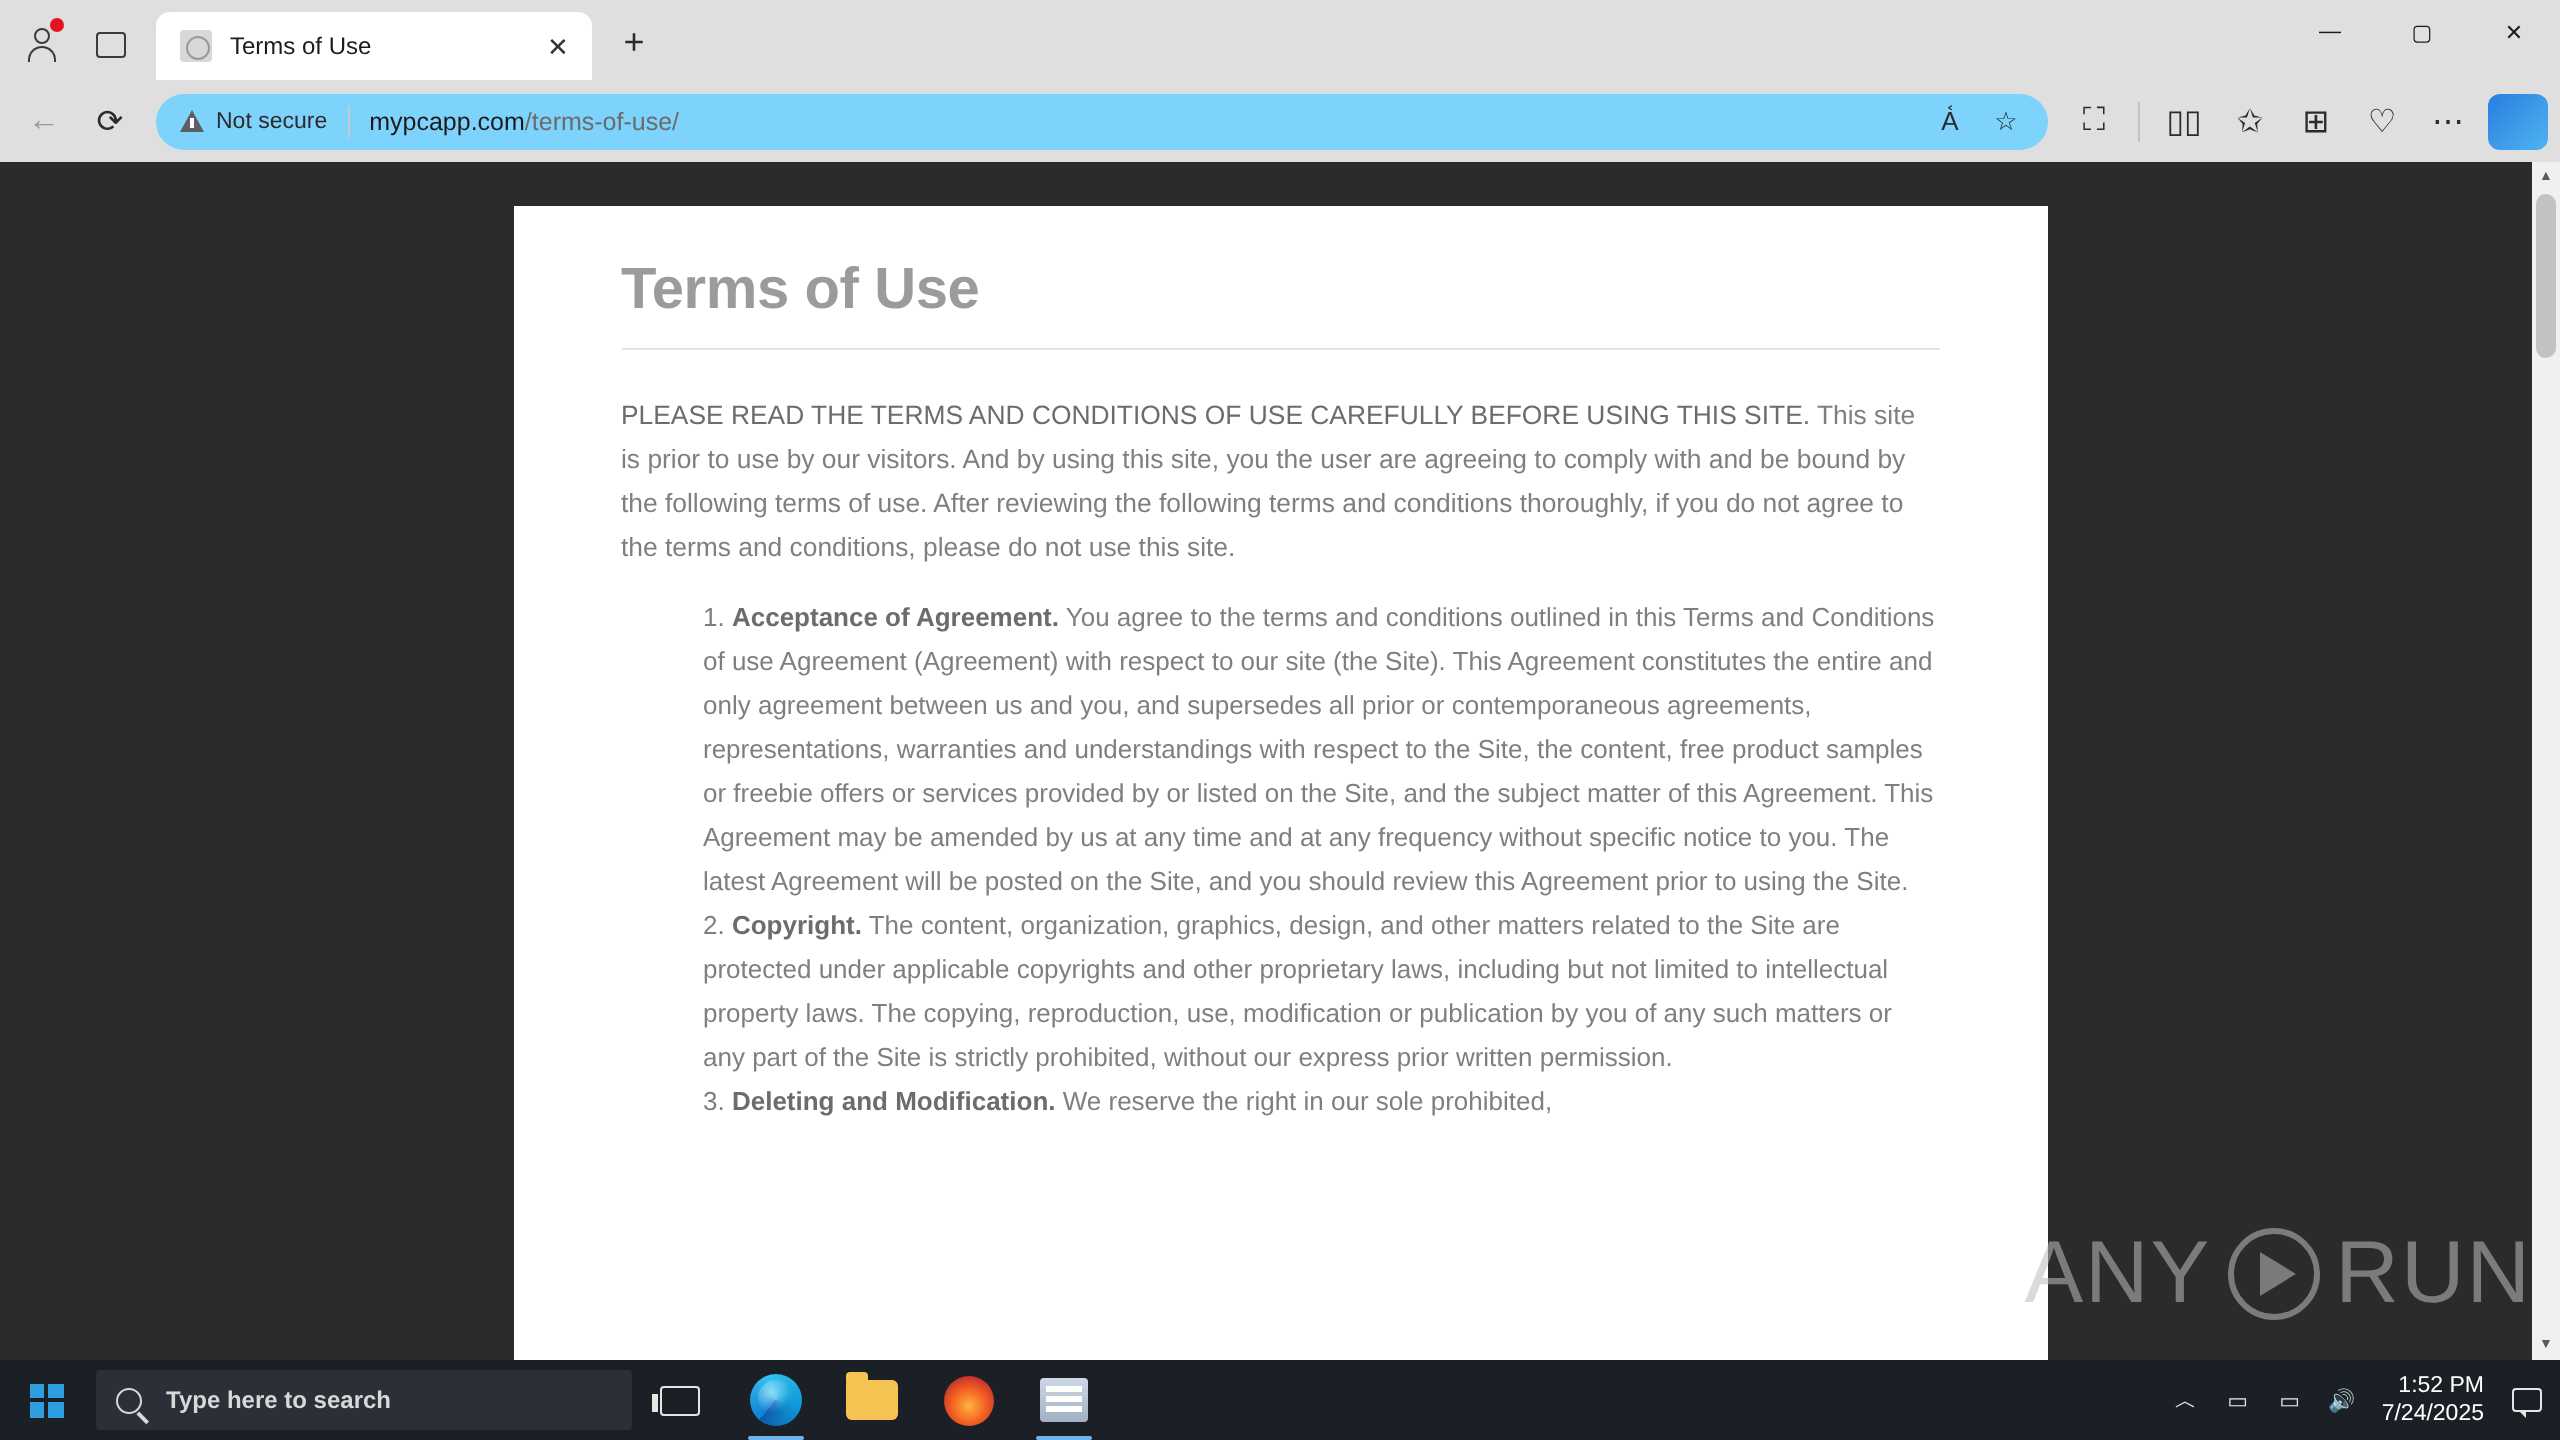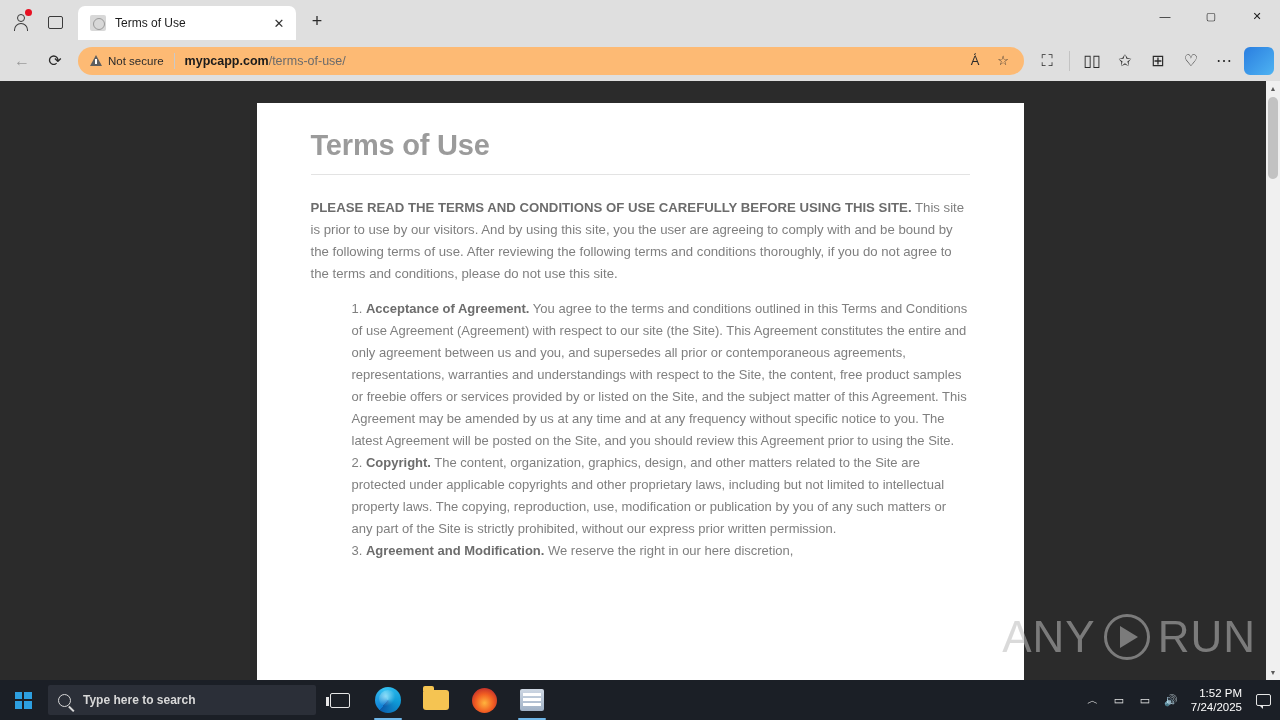--- a/index.html
+++ b/index.html
@@ -124,21 +124,21 @@
   .nav-icon {
     width: 32px; height: 30px;
     display: flex; align-items: center; justify-content: center;
     border-radius: 4px;
     color: #2b2b2b;
   }
   .nav-icon.disabled { color: #9a9a9a; }
   .omnibox {
     flex: 1 1 auto;
     height: 28px;
-    background: #fdba74;
+    background: #7dd3fc;
     border-radius: 14px;
     display: flex; align-items: center;
     padding: 0 8px 0 12px;
     margin: 0 6px;
     min-width: 0;
   }
   .omni-warn {
     display: flex; align-items: center;
     font-size: 11.5px; color: #2b2b2b;
     flex: 0 0 auto;
@@ -169,21 +169,21 @@
   .omni-sep {
     width: 1px; height: 16px; background: #c9c9c9;
     margin: 0 10px;
     flex: 0 0 1px;
   }
   .omni-url {
     flex: 1 1 auto;
     font-size: 12.5px; color: #6b6b6b;
     white-space: nowrap; overflow: hidden;
   }
-  .omni-url b { color: #1b1b1b; font-weight: 700; }
+  .omni-url b { color: #1b1b1b; font-weight: 400; }
   .omni-right { display: flex; align-items: center; gap: 2px; flex: 0 0 auto; }
   .omni-btn {
     width: 26px; height: 24px;
     display: flex; align-items: center; justify-content: center;
     color: #2b2b2b; font-size: 13px;
   }
   .toolbar-sep {
     width: 1px; height: 20px; background: #c3c3c3; margin: 0 5px;
   }
   .copilot {
@@ -219,21 +219,21 @@
     padding-bottom: 12px;
     border-bottom: 1px solid #e3e3e3;
     margin-bottom: 22px;
   }
   .lead {
     font-size: 13.2px;
     line-height: 22px;
     color: #7f7f7f;
     margin-bottom: 13px;
   }
-  .lead b { color: #6c6c6c; font-weight: bold; }
+  .lead b { color: #6c6c6c; font-weight: normal; }
   ol.terms {
     list-style: none;
     margin: 0; padding-left: 41px;
   }
   ol.terms li {
     font-size: 13px;
     line-height: 22px;
     color: #7f7f7f;
     text-indent: -0px;
     margin: 0;
@@ -255,21 +255,21 @@
   .sb-arrow.bottom { position: absolute; bottom: 0; left: 0; }
   .sb-thumb {
     position: absolute; left: 2px; top: 16px;
     width: 10px; height: 82px;
     background: #c2c2c2; border-radius: 5px;
   }
 
   
   .watermark {
     position: absolute;
-    right: 24px; bottom: 18px;
+    right: 14px; bottom: 18px;
     display: flex; align-items: center;
     opacity: 0.55;
     pointer-events: none;
     justify-content: center;
   }
   .watermark .wtext {
     font-size: 44px;
     letter-spacing: 1px;
     color: #bdbdbd;
     font-family: "Liberation Sans", sans-serif;
@@ -500,21 +500,21 @@
       </p>
 
       <ol class="terms">
         <li>
           <span class="num">1. </span><b>Acceptance of Agreement.</b><span> You agree to the terms and conditions outlined in this Terms and Conditions of use Agreement (Agreement) with respect to our site (the Site). This Agreement constitutes the entire and only agreement between us and you, and supersedes all prior or contemporaneous agreements, representations, warranties and understandings with respect to the Site, the content, free product samples or freebie offers or services provided by or listed on the Site, and the subject matter of this Agreement. This Agreement may be amended by us at any time and at any frequency without specific notice to you. The latest Agreement will be posted on the Site, and you should review this Agreement prior to using the Site.</span>
         </li>
         <li>
           <span class="num">2. </span><b>Copyright.</b><span> The content, organization, graphics, design, and other matters related to the Site are protected under applicable copyrights and other proprietary laws, including but not limited to intellectual property laws. The copying, reproduction, use, modification or publication by you of any such matters or any part of the Site is strictly prohibited, without our express prior written permission.</span>
         </li>
         <li>
-          <span class="num">3. </span><b>Agreement and Modification.</b><span> We reserve the right in our here discretion,</span>
+          <span class="num">3. </span><b>Deleting and Modification.</b><span> We reserve the right in our sole prohibited,</span>
         </li>
       </ol>
     </div>
 
     <div class="watermark">
       <span class="wtext">ANY</span>
       <span class="wlogo">
         <span class="ring"></span>
           <span class="tri"></span>
       </span>

